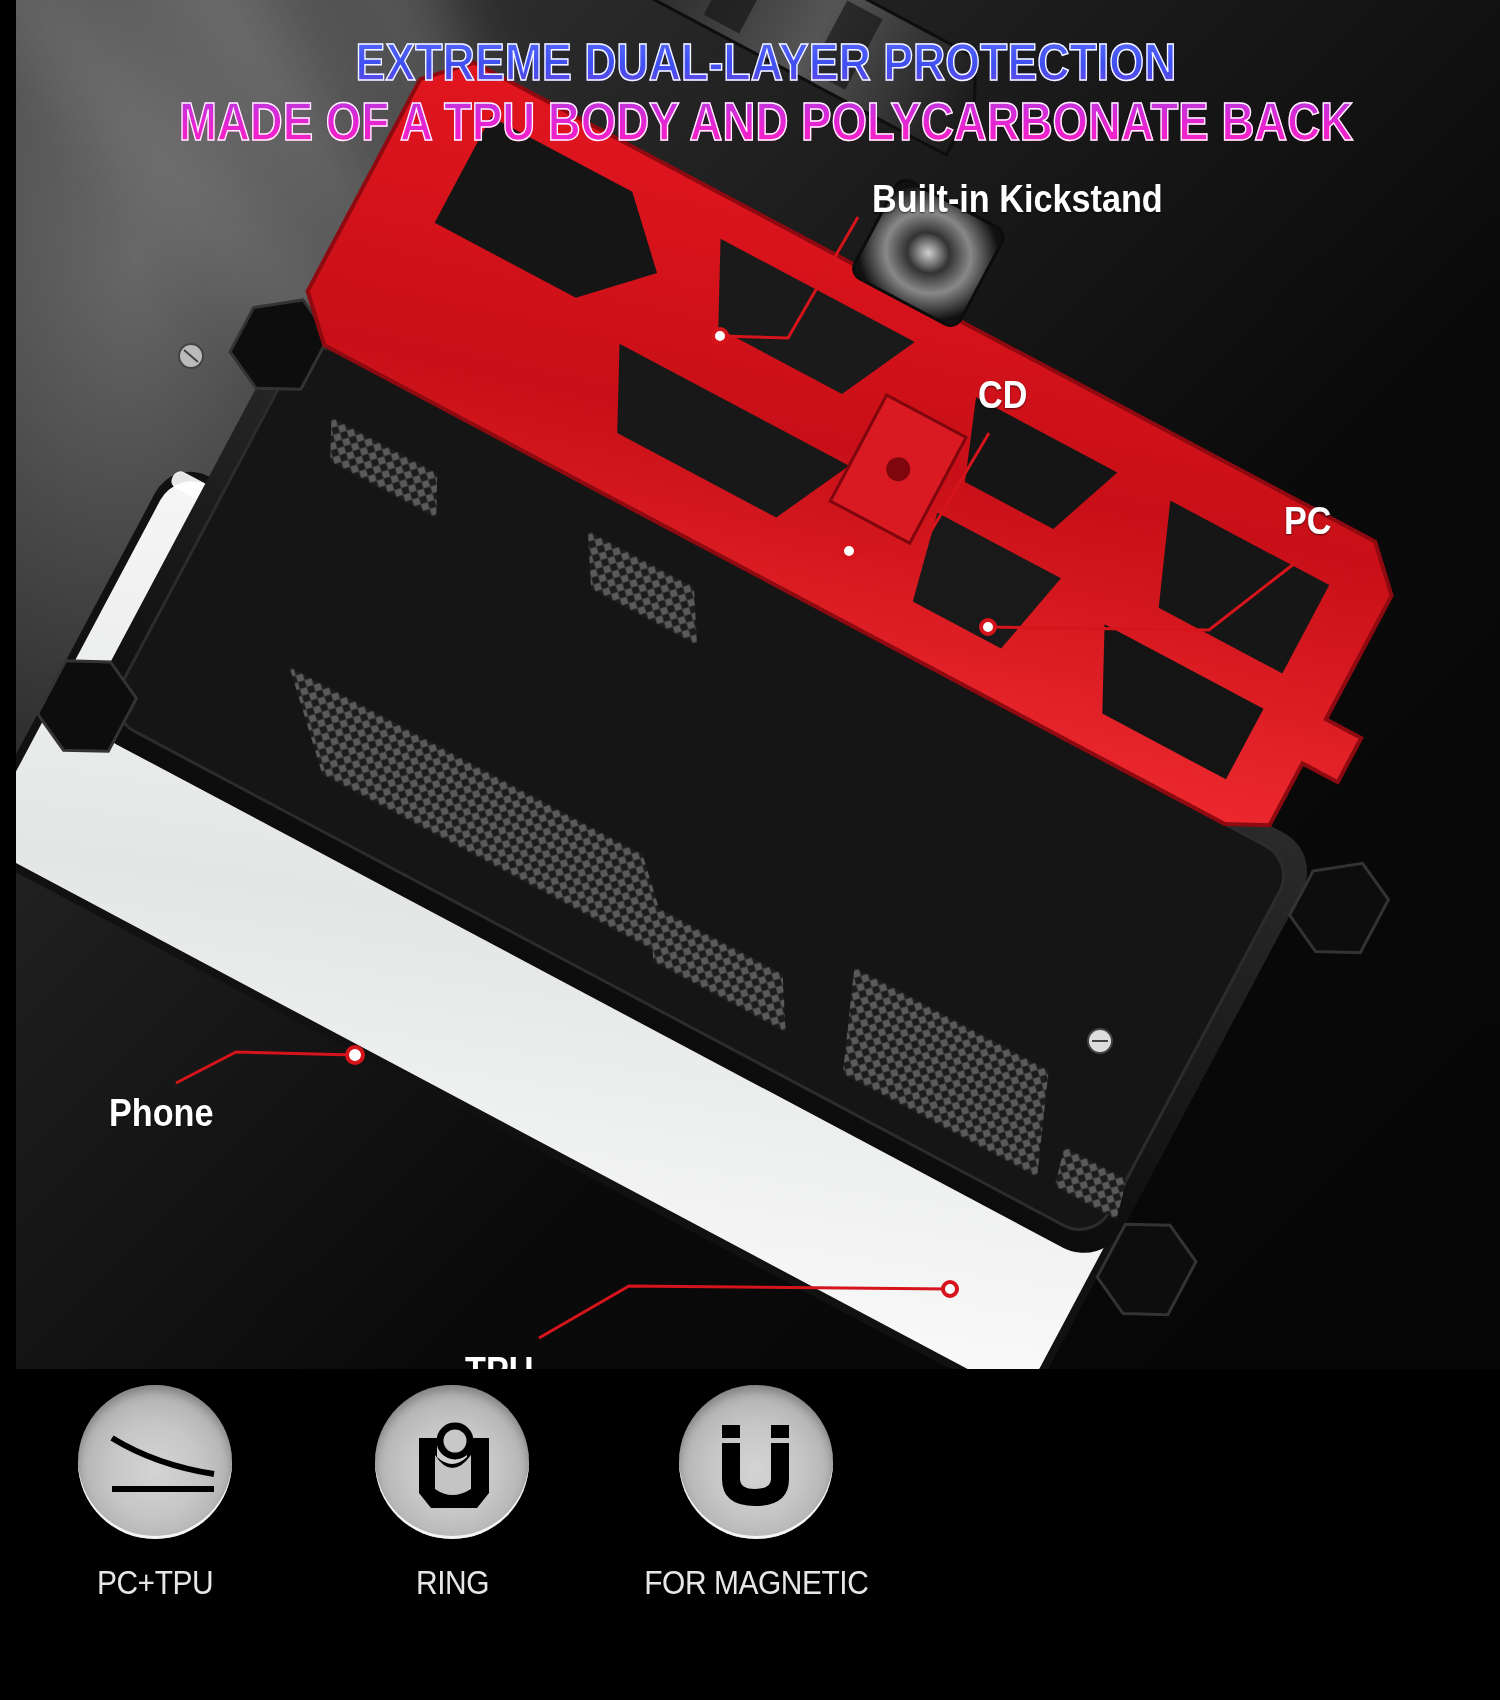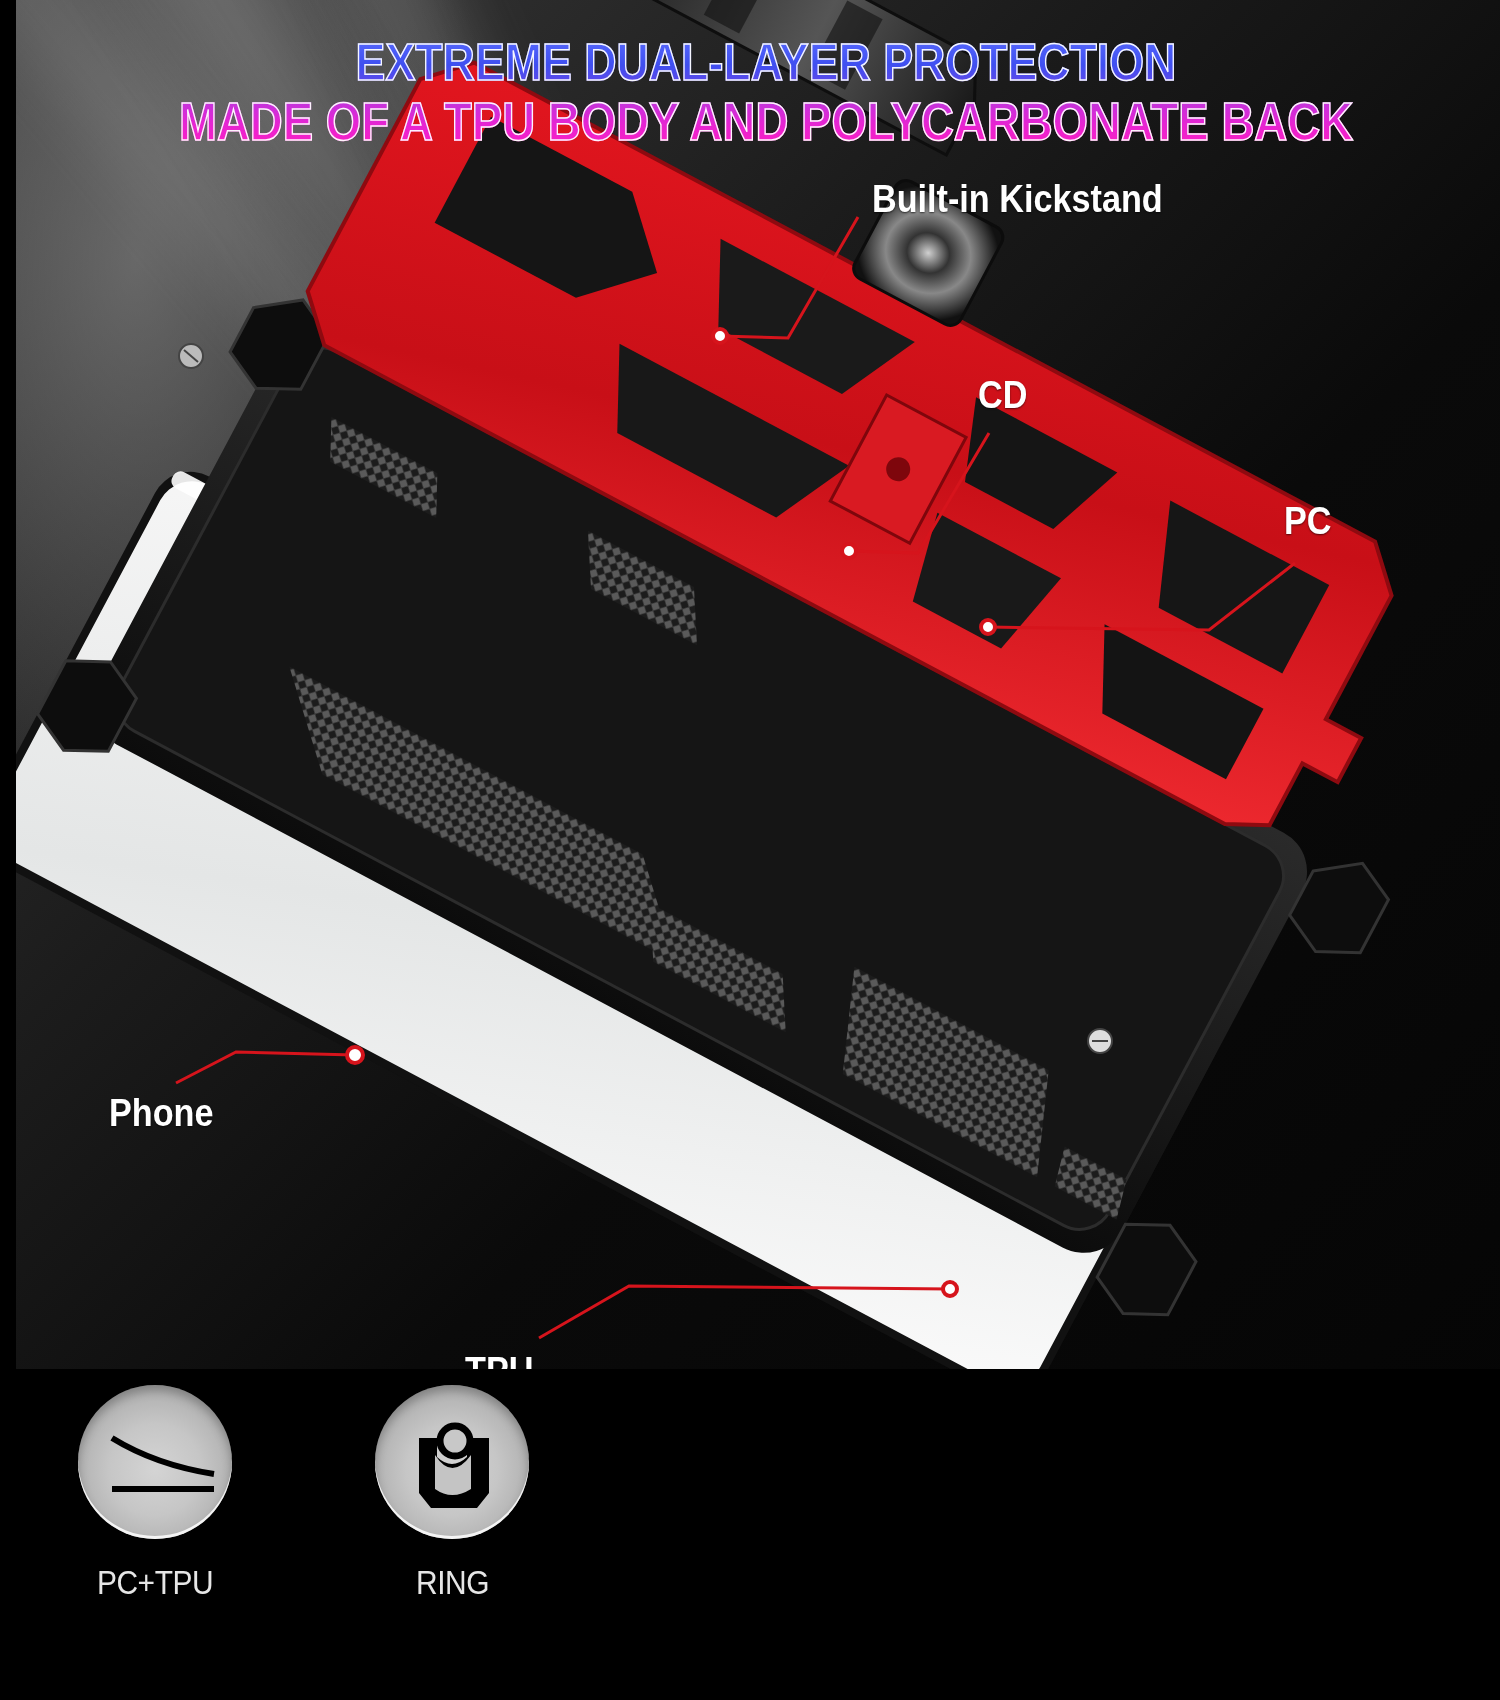--- a/index.html
+++ b/index.html
@@ -180,15 +180,25 @@
     <div class="badge">
       <svg viewBox="0 0 154 154">
         <path d="M44 53 L62 53 L62 72 Q77 86 92 72 L92 53 L114 53 L114 108 L102 123 L56 123 L44 108 Z" fill="#000"></path>
         <path d="M60 70 Q77 96 96 70 L96 104 Q77 116 60 104 Z" fill="#c4c4c4"></path>
         <circle cx="80" cy="56" r="15" fill="#c8c8c8" stroke="#000" stroke-width="7"></circle>
       </svg>
     </div>
     <div class="feat-label">RING</div>
   </div>
 
+  <div class="feat" style="left:756px;">
+    <div class="badge">
+      <svg viewBox="0 0 154 154">
+        <rect x="43" y="40" width="18" height="13" fill="#000"></rect>
+        <rect x="92" y="40" width="18" height="13" fill="#000"></rect>
+        <path d="M43 58 L61 58 L61 94 Q61 104 76 104 Q92 104 92 94 L92 58 L110 58 L110 94 Q110 121 76 121 Q43 121 43 94 Z" fill="#000"></path>
+      </svg>
+    </div>
+    <div class="feat-label">FOR MAGNETIC</div>
+  </div>
 
 
 </div>
 
 </body></html>

